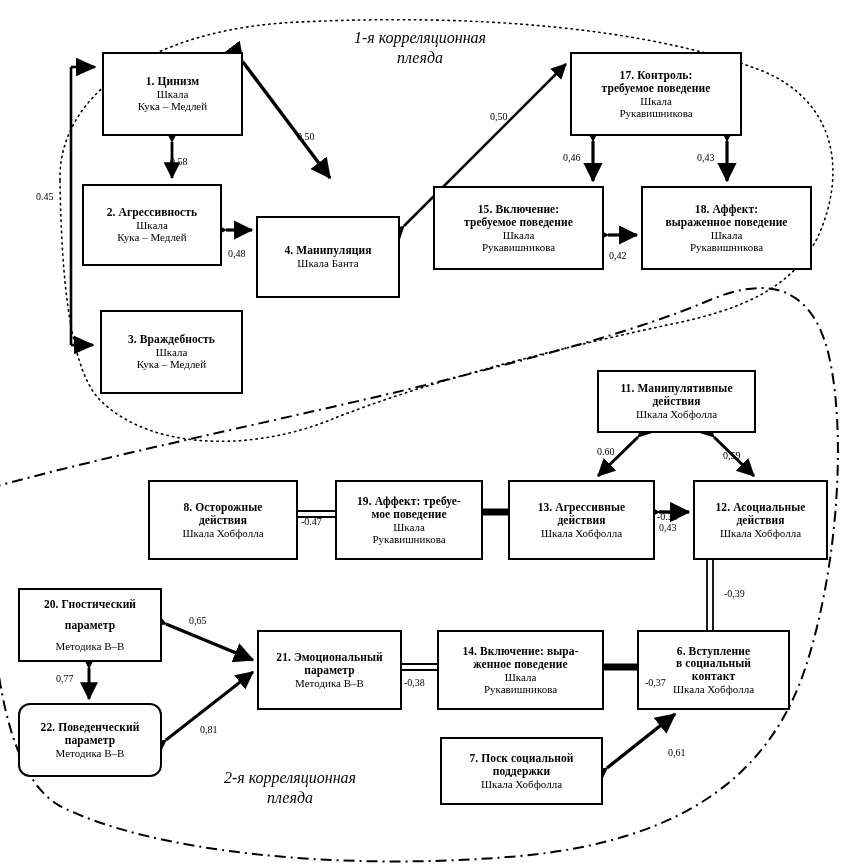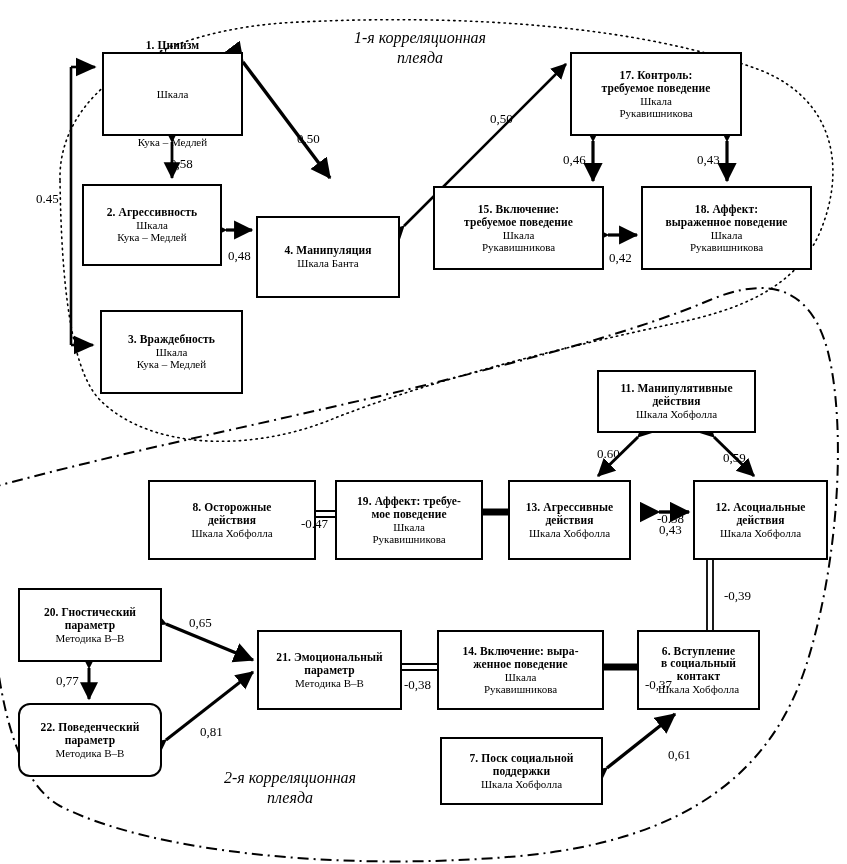--- a/index.html
+++ b/index.html
@@ -30,21 +30,21 @@
     font-weight:bold;
     font-size:11.5px;
     letter-spacing:0.1px;
   }
   .node .sub{
     font-size:11px;
     font-weight:normal;
   }
   .edge-label{
     position:absolute;
-    font-size:13px;
+    font-size:10px;
     font-family:"Liberation Serif","DejaVu Serif",serif;
     color:#000000;
     background:transparent;
     white-space:nowrap;
     z-index:6;
     line-height:1;
   }
   .caption{
     position:absolute;
     font-style:italic;
@@ -170,21 +170,21 @@
     <g>
       <path d="M 604 667 L 637 667" stroke="#000" stroke-width="7" fill="none"></path>
     </g>
 
     <g>
         <path d="M 607 768 L 675 714" stroke="#000" stroke-width="3.4" fill="none" marker-start="url(#ah)" marker-end="url(#ah)"></path>
       </g>
   </svg>
 
   <div id="overlay">
-      <div class="node" style="left: 102px; top: 52px; width: 141px; height: 84px; gap: 36px;">
+      <div class="node" style="left: 102px; top: 52px; width: 141px; height: 84px;">
         <div class="ttl">1. Цинизм</div>
         <div class="sub">Шкала</div>
         <div class="sub">Кука – Медлей</div>
       </div>
       <div class="node" style="left: 82px; top: 184px; width: 140px; height: 82px;">
         <div class="ttl">2. Агрессивность</div>
         <div class="sub">Шкала</div>
         <div class="sub">Кука – Медлей</div>
       </div>
       <div class="node" style="left: 100px; top: 310px; width: 143px; height: 84px;">
@@ -212,63 +212,63 @@
         <div class="ttl">18. Аффект:</div>
         <div class="ttl">выраженное поведение</div>
         <div class="sub">Шкала</div>
         <div class="sub">Рукавишникова</div>
       </div>
       <div class="node" style="left: 597px; top: 370px; width: 159px; height: 63px;">
         <div class="ttl">11. Манипулятивные</div>
         <div class="ttl">действия</div>
         <div class="sub">Шкала Хобфолла</div>
       </div>
-      <div class="node" style="left: 148px; top: 480px; width: 168px; height: 80px;">
+      <div class="node" style="left: 148px; top: 480px; width: 150px; height: 80px;">
         <div class="ttl">8. Осторожные</div>
         <div class="ttl">действия</div>
         <div class="sub">Шкала Хобфолла</div>
       </div>
       <div class="node" style="left: 335px; top: 480px; width: 148px; height: 80px;">
         <div class="ttl">19. Аффект: требуе-</div>
         <div class="ttl">мое поведение</div>
         <div class="sub">Шкала</div>
         <div class="sub">Рукавишникова</div>
       </div>
-      <div class="node" style="left: 508px; top: 480px; width: 123px; height: 80px;">
+      <div class="node" style="left: 508px; top: 480px; width: 147px; height: 80px;">
         <div class="ttl">13. Агрессивные</div>
         <div class="ttl">действия</div>
         <div class="sub">Шкала Хобфолла</div>
       </div>
       <div class="node" style="left: 693px; top: 480px; width: 135px; height: 80px;">
         <div class="ttl">12. Асоциальные</div>
         <div class="ttl">действия</div>
         <div class="sub">Шкала Хобфолла</div>
       </div>
-      <div class="node" style="left: 18px; top: 588px; width: 144px; height: 74px;">
+      <div class="node" style="left: 18px; top: 588px; width: 144px; height: 74px; gap: 8px;">
         <div class="ttl">20. Гностический</div>
         <div class="ttl">параметр</div>
         <div class="sub">Методика В–В</div>
       </div>
       <div class="node" style="left: 18px; top: 703px; width: 144px; height: 74px; border-radius: 12px;">
         <div class="ttl">22. Поведенческий</div>
         <div class="ttl">параметр</div>
         <div class="sub">Методика В–В</div>
       </div>
       <div class="node" style="left: 257px; top: 630px; width: 145px; height: 80px;">
         <div class="ttl">21. Эмоциональный</div>
         <div class="ttl">параметр</div>
         <div class="sub">Методика В–В</div>
       </div>
       <div class="node" style="left: 437px; top: 630px; width: 167px; height: 80px;">
         <div class="ttl">14. Включение: выра-</div>
         <div class="ttl">женное поведение</div>
         <div class="sub">Шкала</div>
         <div class="sub">Рукавишникова</div>
       </div>
-      <div class="node" style="left: 637px; top: 630px; width: 123px; height: 80px;">
+      <div class="node" style="left: 637px; top: 630px; width: 153px; height: 80px;">
         <div class="ttl">6. Вступление</div>
         <div class="ttl">в социальный</div>
         <div class="ttl">контакт</div>
         <div class="sub">Шкала Хобфолла</div>
       </div>
       <div class="node" style="left: 440px; top: 737px; width: 163px; height: 68px;">
         <div class="ttl">7. Поск социальной</div>
         <div class="ttl">поддержки</div>
         <div class="sub">Шкала Хобфолла</div>
       </div>

